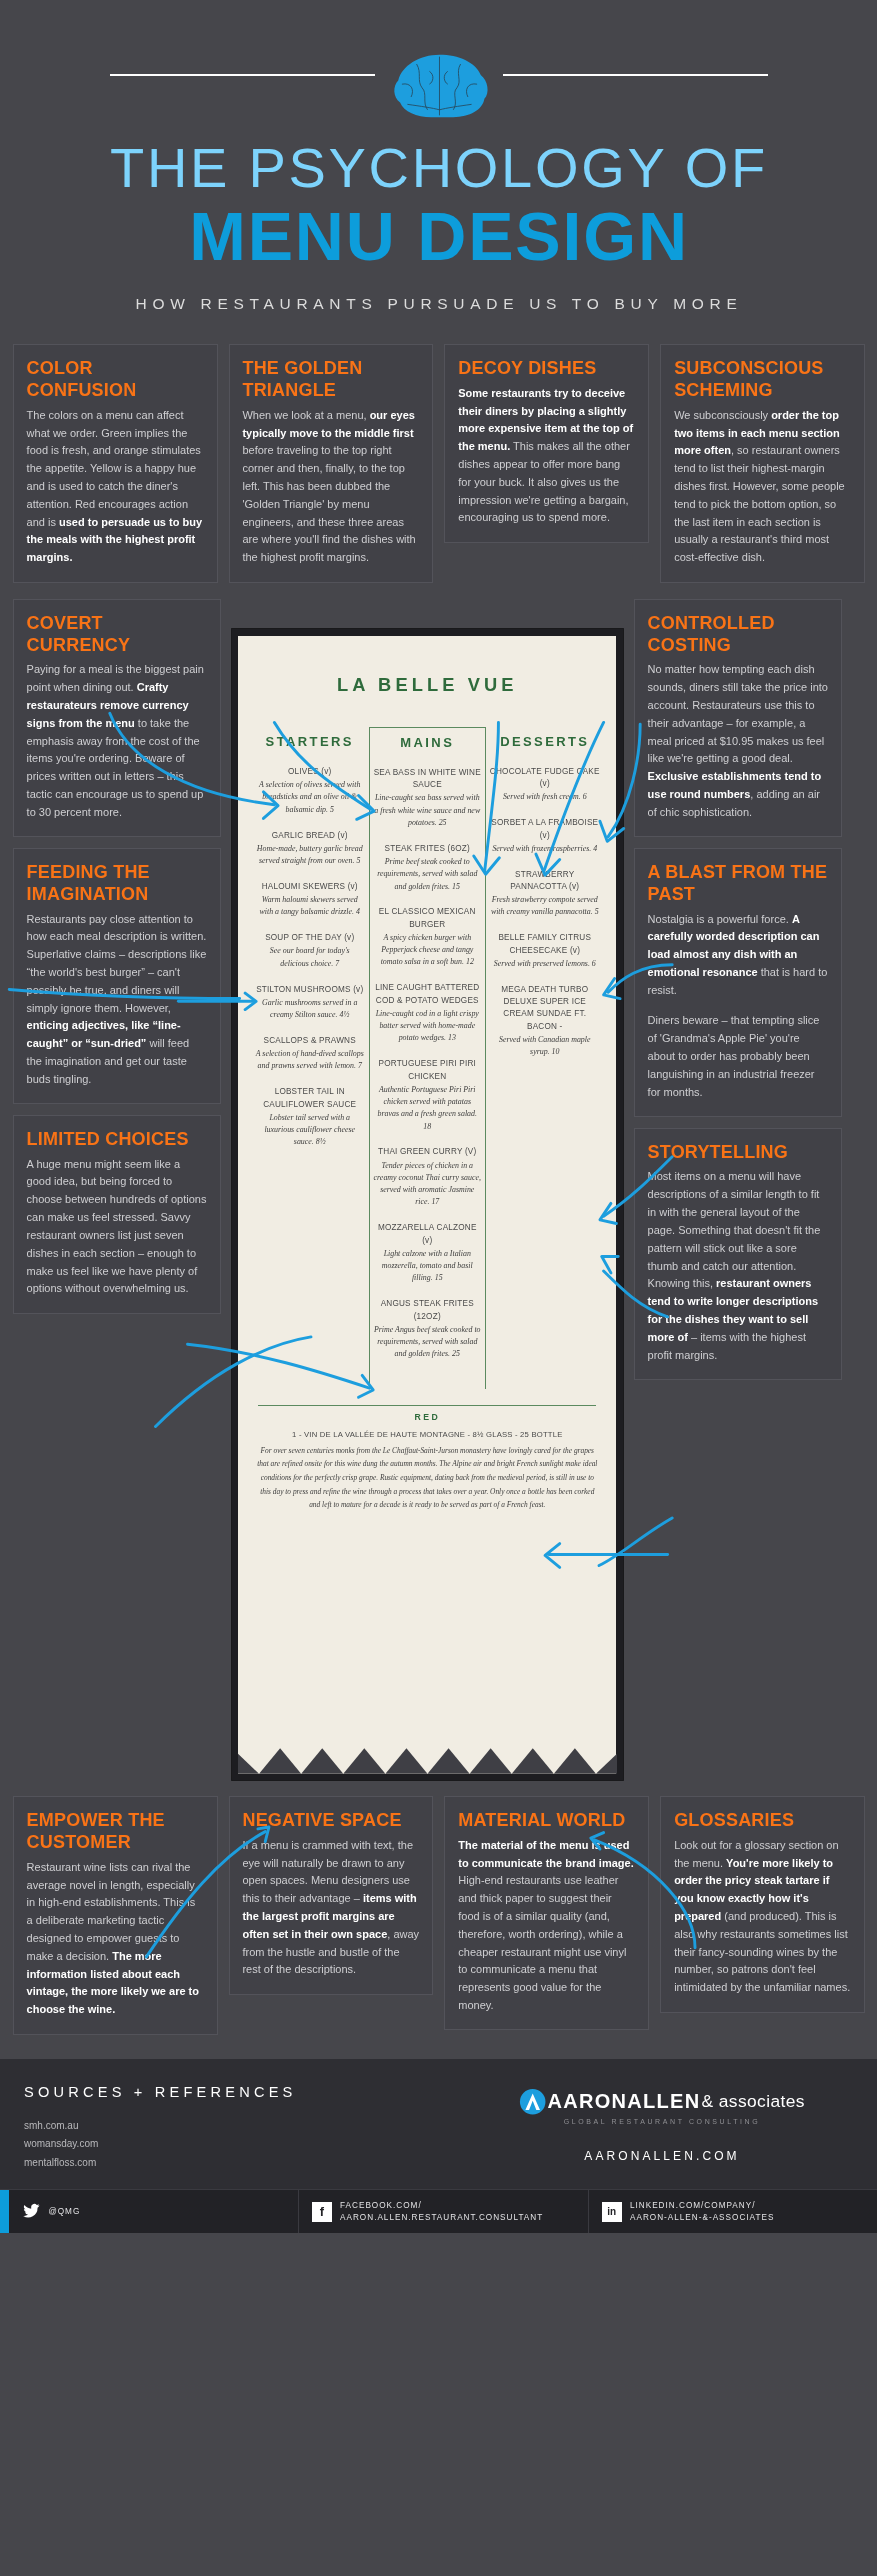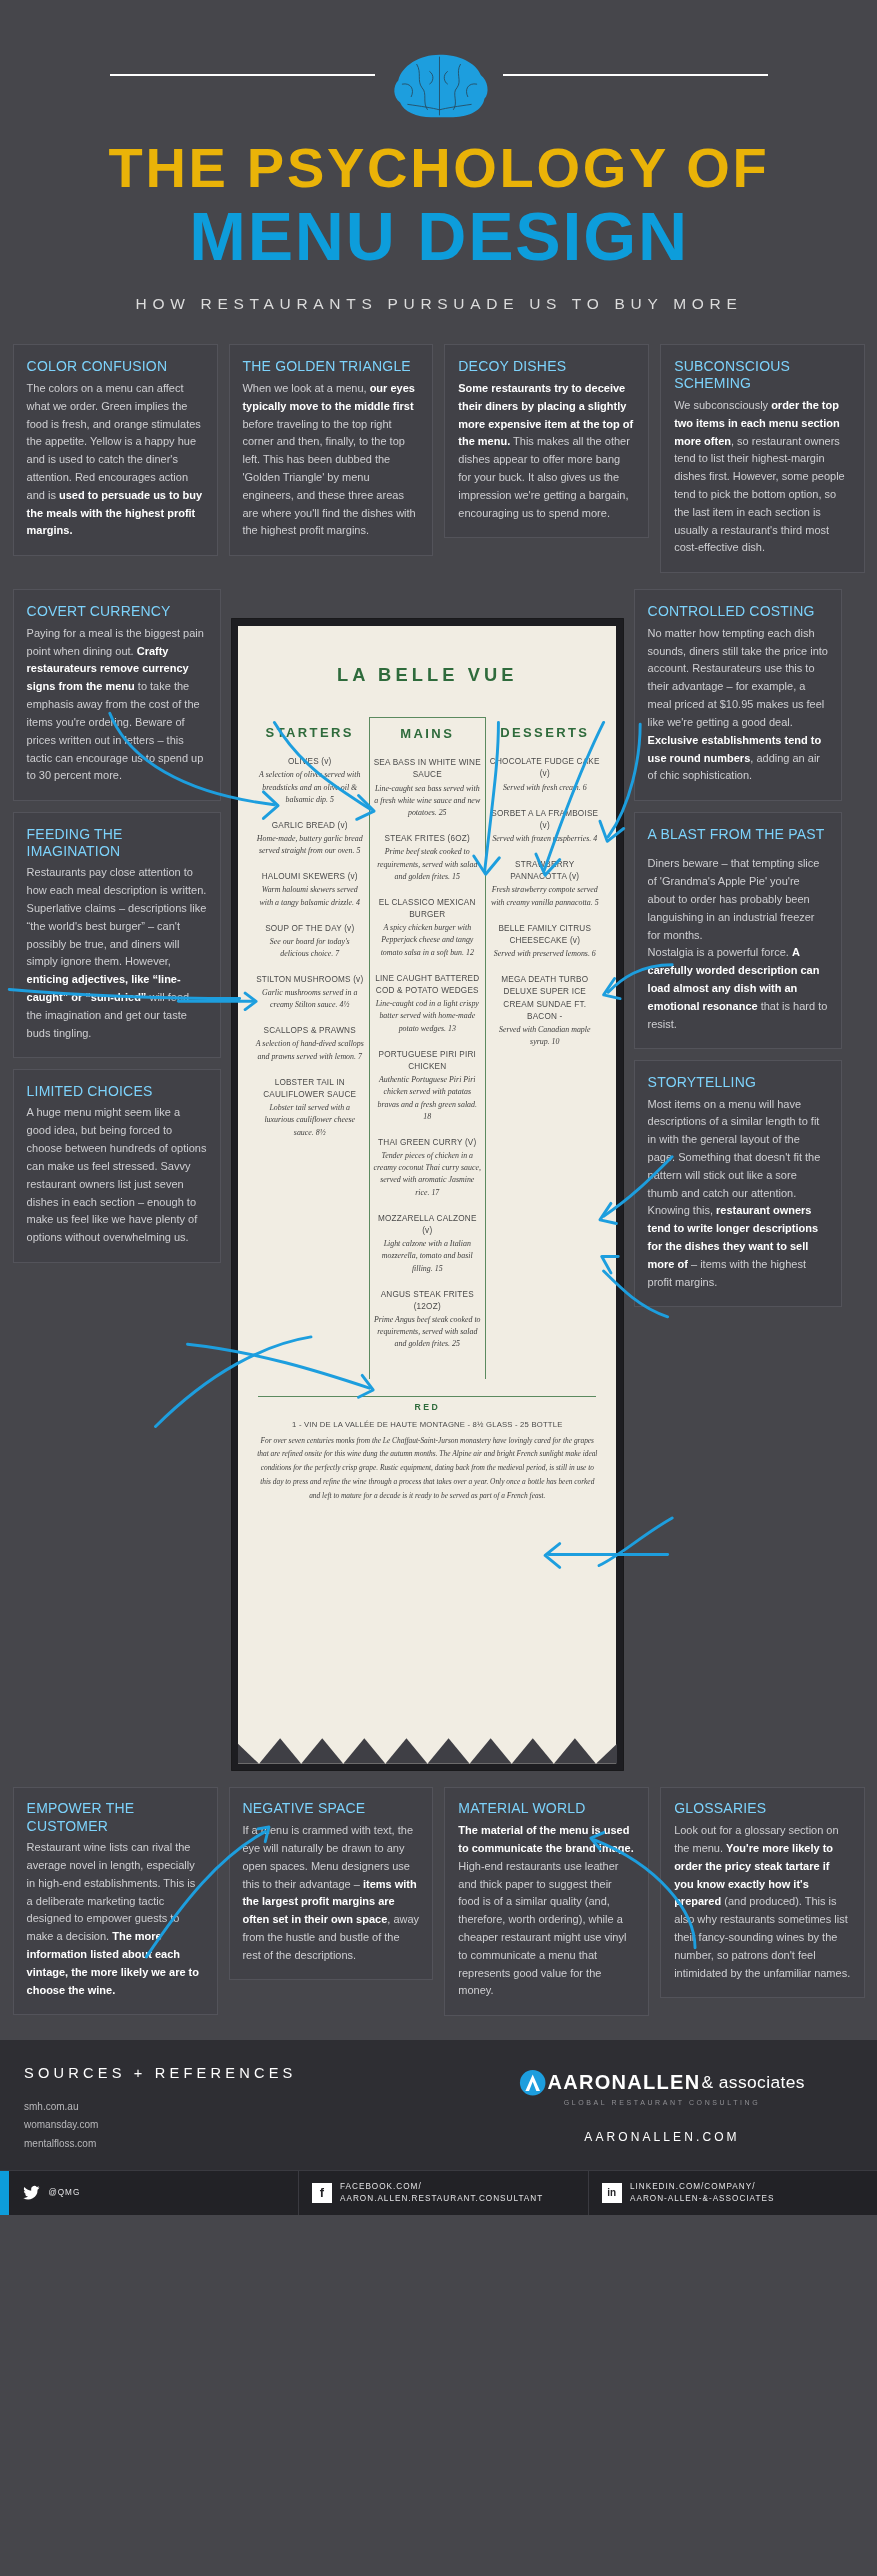--- a/index.html
+++ b/index.html
@@ -42,22 +42,22 @@
     height: 88px;
     position: relative;
     display: flex;
     align-items: flex-end;
     justify-content: center;
   }
   .brain-svg { display: block; }
   .title-main {
     font-size: 56px;
     letter-spacing: 2.7px;
-    color: #eab308;
-    font-weight: 700;
+    color: #7dd3fc;
+    font-weight: 400;
     line-height: 1.12;
     padding-top: 18.3px;
   }
   .title-accent {
     font-size: 68px;
     letter-spacing: 1.8px;
     color: #0d9ddb;
     font-weight: 800;
     line-height: 1.0;
     padding-top: 1.8px;
@@ -71,23 +71,23 @@
     padding-bottom: 31px;
   }
 
   
   .card {
     border: 0.9px solid #53535a;
     background: #414147;
     padding: 12.8px 12.8px 14.6px 12.8px;
   }
   .card h3 {
-    color: #7dd3fc;
-    font-size: 14px;
-    font-weight: 400;
+    color: #f97316;
+    font-size: 18px;
+    font-weight: 700;
     line-height: 1.22;
     letter-spacing: 0.2px;
     margin-bottom: 4.6px;
     text-transform: uppercase;
   }
   .card p {
     font-size: 11px;
     line-height: 1.62;
     color: #cfcfd2;
   }
@@ -554,22 +554,22 @@
 
     <div class="col-side">
 
       <div class="card">
         <h3>CONTROLLED COSTING</h3>
         <p><span>No matter how tempting each dish sounds, diners still take the price into account. Restaurateurs use this to their advantage – for example, a meal priced at $10.95 makes us feel like we're getting a good deal. </span><b>Exclusive establishments tend to use round numbers</b><span>, adding an air of chic sophistication.</span></p>
       </div>
 
       <div class="card">
         <h3>A BLAST FROM THE PAST</h3>
+        <p><span>Nostalgia is a powerful force. </span><b>A carefully worded description can load almost any dish with an emotional resonance</b><span> that is hard to resist.</span></p>
         <p style="margin-top:12.8px;">Diners beware – that tempting slice of 'Grandma's Apple Pie' you're about to order has probably been languishing in an industrial freezer for months.</p>
-        <p><span>Nostalgia is a powerful force. </span><b>A carefully worded description can load almost any dish with an emotional resonance</b><span> that is hard to resist.</span></p>
       </div>
 
       <div class="card">
         <h3>STORYTELLING</h3>
         <p><span>Most items on a menu will have descriptions of a similar length to fit in with the general layout of the page. Something that doesn't fit the pattern will stick out like a sore thumb and catch our attention. Knowing this, </span><b>restaurant owners tend to write longer descriptions for the dishes they want to sell more of</b><span> – items with the highest profit margins.</span></p>
       </div>
 
     </div>
 
   </div>

